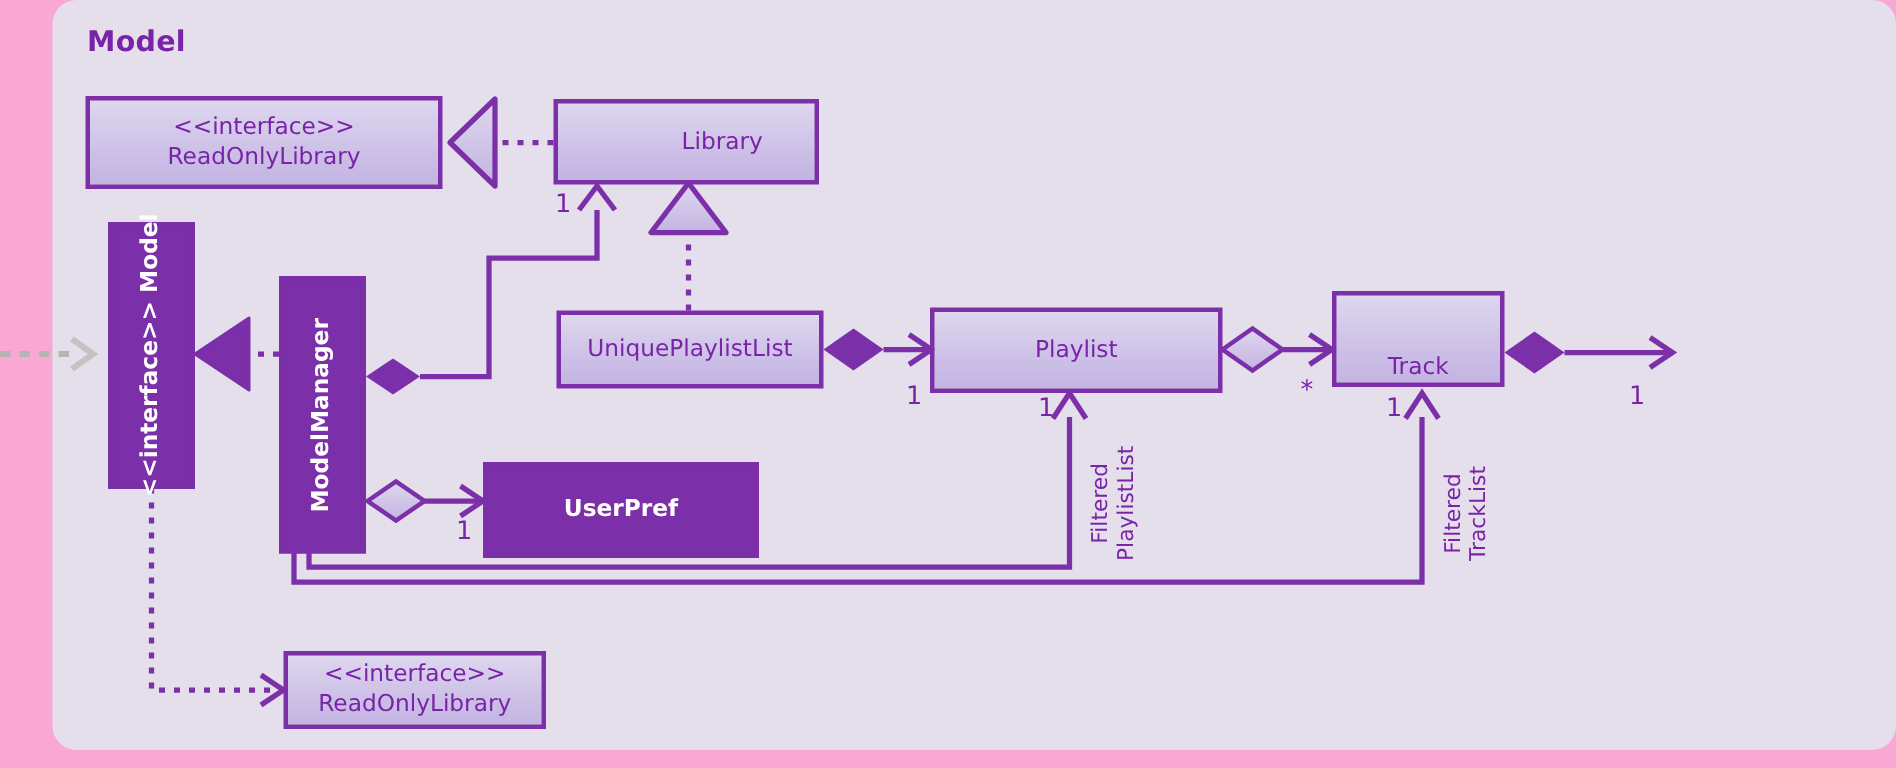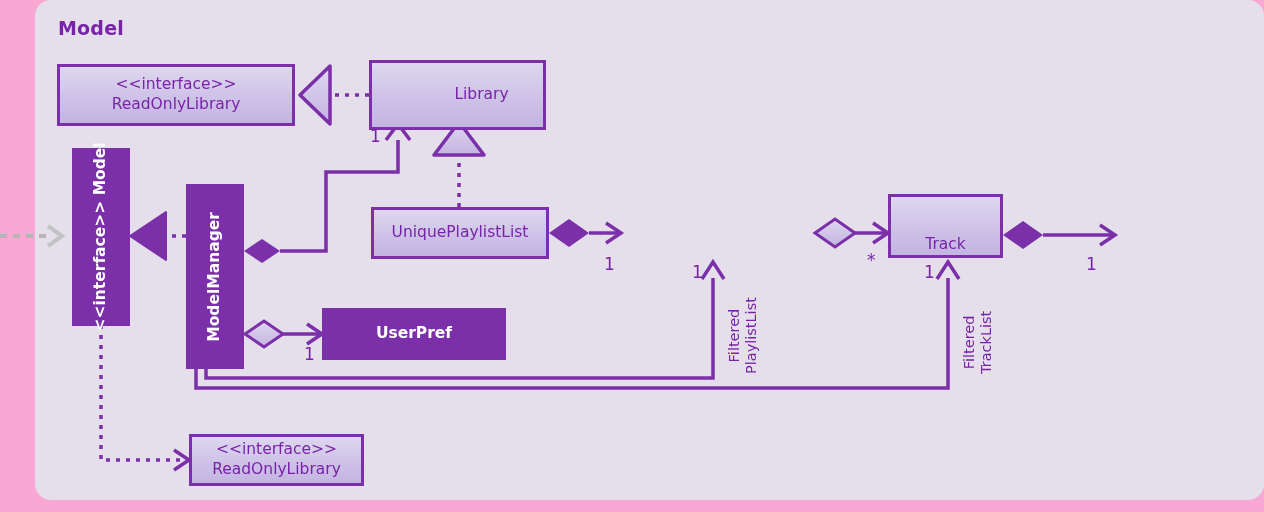--- a/index.html
+++ b/index.html
@@ -127,46 +127,49 @@
     </g>
   </svg>
 
   <div class="cls light" style="left:57px;top:64px;width:238px;height:62px;">
     <div class="inner">
       <span>&lt;&lt;interface&gt;&gt;</span><br>
       <span>ReadOnlyLibrary</span>
     </div>
   </div>
 
-  <div class="cls light" style="left:369px;top:60px;width:177px;height:70px;padding-left:48px;">
+  <div class="cls light" style="left:369px;top:66px;width:177px;height:57px;padding-left:48px;">
     <div class="inner">Library</div>
   </div>
 
   <div class="cls solid vert" style="left:72px;top:148px;width:58px;height:178px;">
     <div class="inner">
       <span>&lt;&lt;interface&gt;&gt;</span>
       <span>Model</span>
     </div>
   </div>
 
   <div class="cls solid vert" style="left:186px;top:184px;width:58px;height:185px;">
     <div class="inner">ModelManager</div>
   </div>
 
   <div class="cls light" style="left:371px;top:207px;width:178px;height:52px;text-align:center;">
     <div class="inner">UniquePlaylistList</div>
   </div>
 
+  <div class="cls light" style="left:620px;top:205px;width:195px;height:57px;">
+    <div class="inner">Playlist</div>
+  </div>
 
   <div class="cls light" style="left:888px;top:194px;width:115px;height:64px;align-items:flex-end;">
     <div class="inner">Track</div>
   </div>
 
 
-  <div class="cls solid" style="left:322px;top:308px;width:184px;height:52px;">
+  <div class="cls solid" style="left:322px;top:308px;width:184px;height:64px;">
     <div class="inner">UserPref</div>
   </div>
 
   <div class="cls light" style="left:189px;top:434px;width:175px;height:52px;">
     <div class="inner">
       <span>&lt;&lt;interface&gt;&gt;</span><br>
       <span>ReadOnlyLibrary</span>
     </div>
   </div>
 

